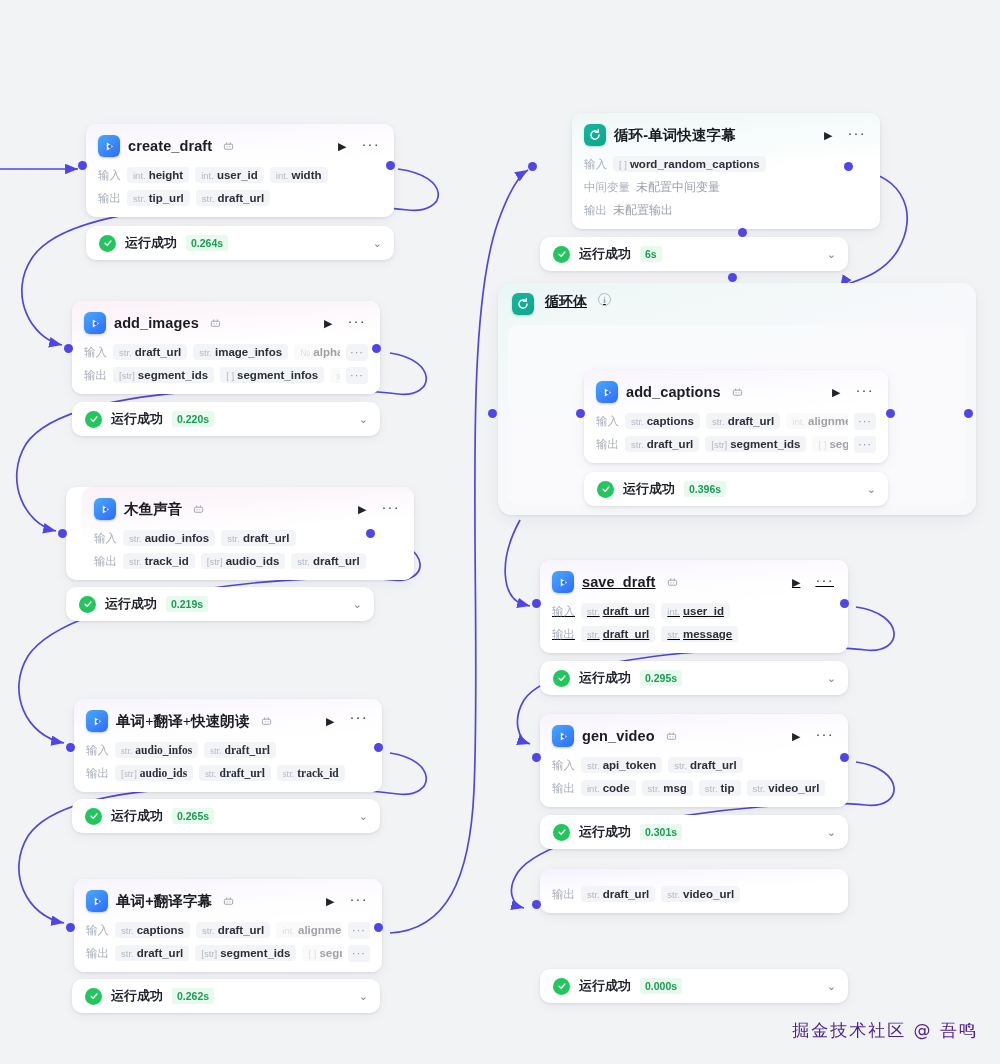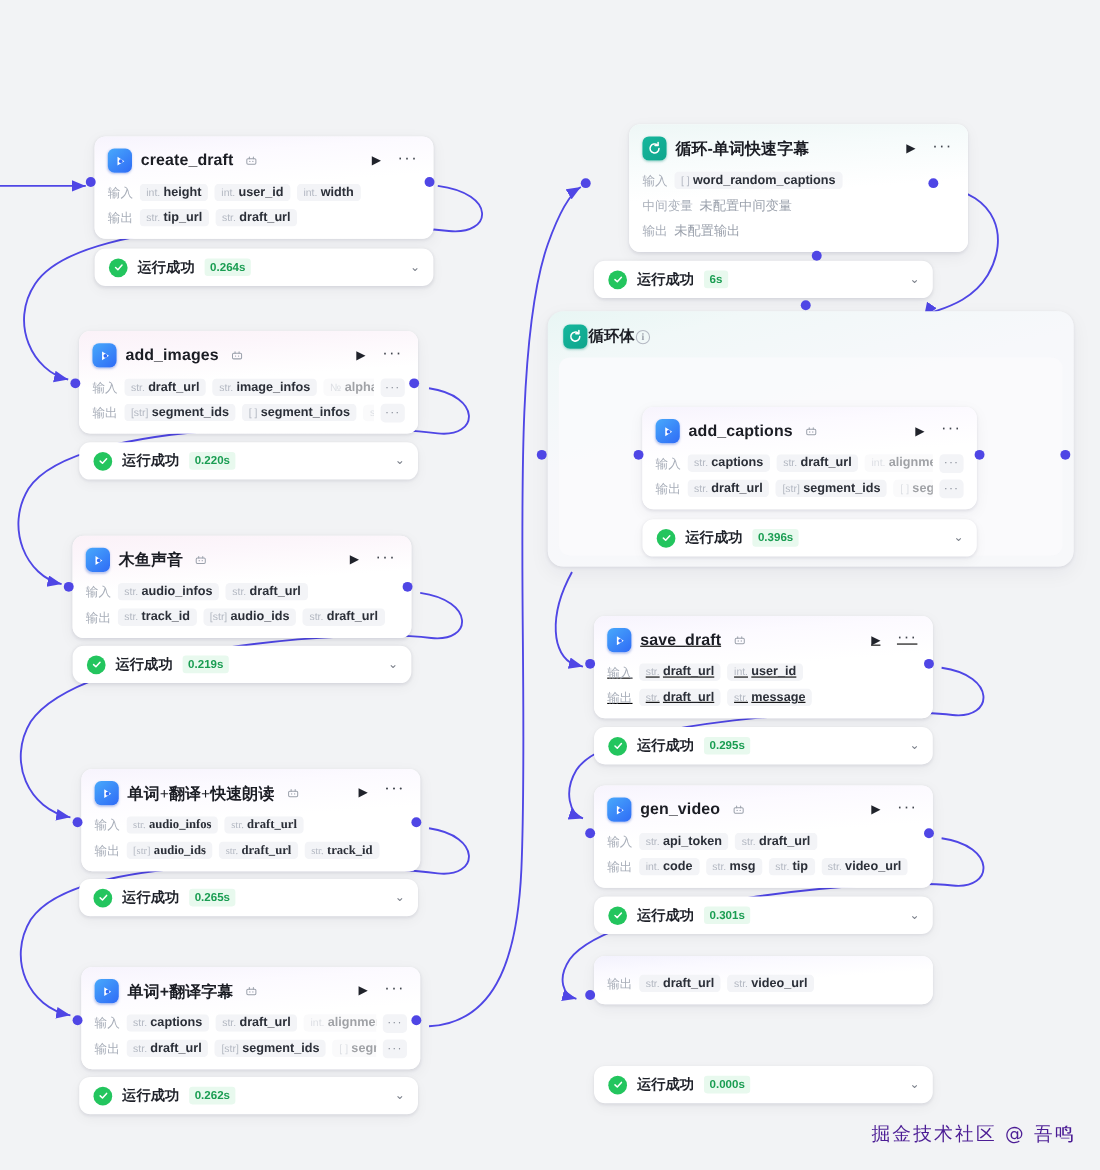--- a/index.html
+++ b/index.html
@@ -87,21 +87,21 @@
   .schev { margin-left: auto; color: #7d828c; font-size: 11px; line-height: 1; }
 
   
   .loopbody {
     position: absolute; z-index: 2;
     border-radius: 14px;
     background: linear-gradient(165deg, #e8f6f4 0%, #f1f8f8 14%, #f7f8fb 40%, #f7f8fa 100%);
     box-shadow: 0 1px 3px rgba(20,20,50,.07), 0 6px 18px rgba(20,20,50,.05);
     padding: 10px;
   }
-  .loopbody .lbhead { display: flex; align-items: center; gap: 1px; height: 26px; padding-left: 4px; }
+  .loopbody .lbhead { display: flex; align-items: flex-start; gap: 11px; height: 26px; padding-left: 4px; text-decoration: underline; }
   .loopbody .lbtitle { font-size: 14px; font-weight: 700; color: #1b1d24; }
   .lbinfo { width: 13px; height: 13px; border-radius: 50%; border: 1px solid #b4b9c3; color: #9aa0aa; font-size: 9px; display: flex; align-items: center; justify-content: center; font-weight: 700; font-family: "Liberation Serif", serif; }
   .lbinner {
     position: absolute; left: 10px; right: 10px; top: 42px; bottom: 10px;
     background: rgba(249,250,252,.9);
     border-radius: 10px;
   }
 
   
   .port { position: absolute; width: 9px; height: 9px; border-radius: 50%; background: #4f46e5; z-index: 5; }
@@ -282,21 +282,21 @@
       <div class="status" style="left: 72px; top: 402px; width: 308px;">
         <div class="stick">
           <svg width="10" height="10" viewBox="0 0 24 24">
             <path d="M5 12.5 L10 17.2 L19 7.2" fill="none" stroke="#fff" stroke-width="3.3" stroke-linecap="round" stroke-linejoin="round"></path>
           </svg>
         </div>
         <div class="stext">运行成功</div>
         <div class="sbadge">0.220s</div>
         <div class="schev">⌄</div>
       </div>
-      <div class="node " style="left: 66px; top: 487px; width: 308px;">
+      <div class="node " style="left: 66px; top: 487px; width: 348px; padding-left: 16px;">
         <div class="card">
           <div class="nhead">
             <div class="nicon">
               <svg width="13" height="13" viewBox="0 0 24 24">
                 <path d="M7 4.5 L18.5 12 L7 19.5 Z" fill="#fff"></path>
                 <circle cx="12.5" cy="12" r="3.1" fill="#2f6bf6"></circle>
               </svg>
             </div>
             <div class="ntitle">木鱼声音</div>
             <span class="nsub-icon">

